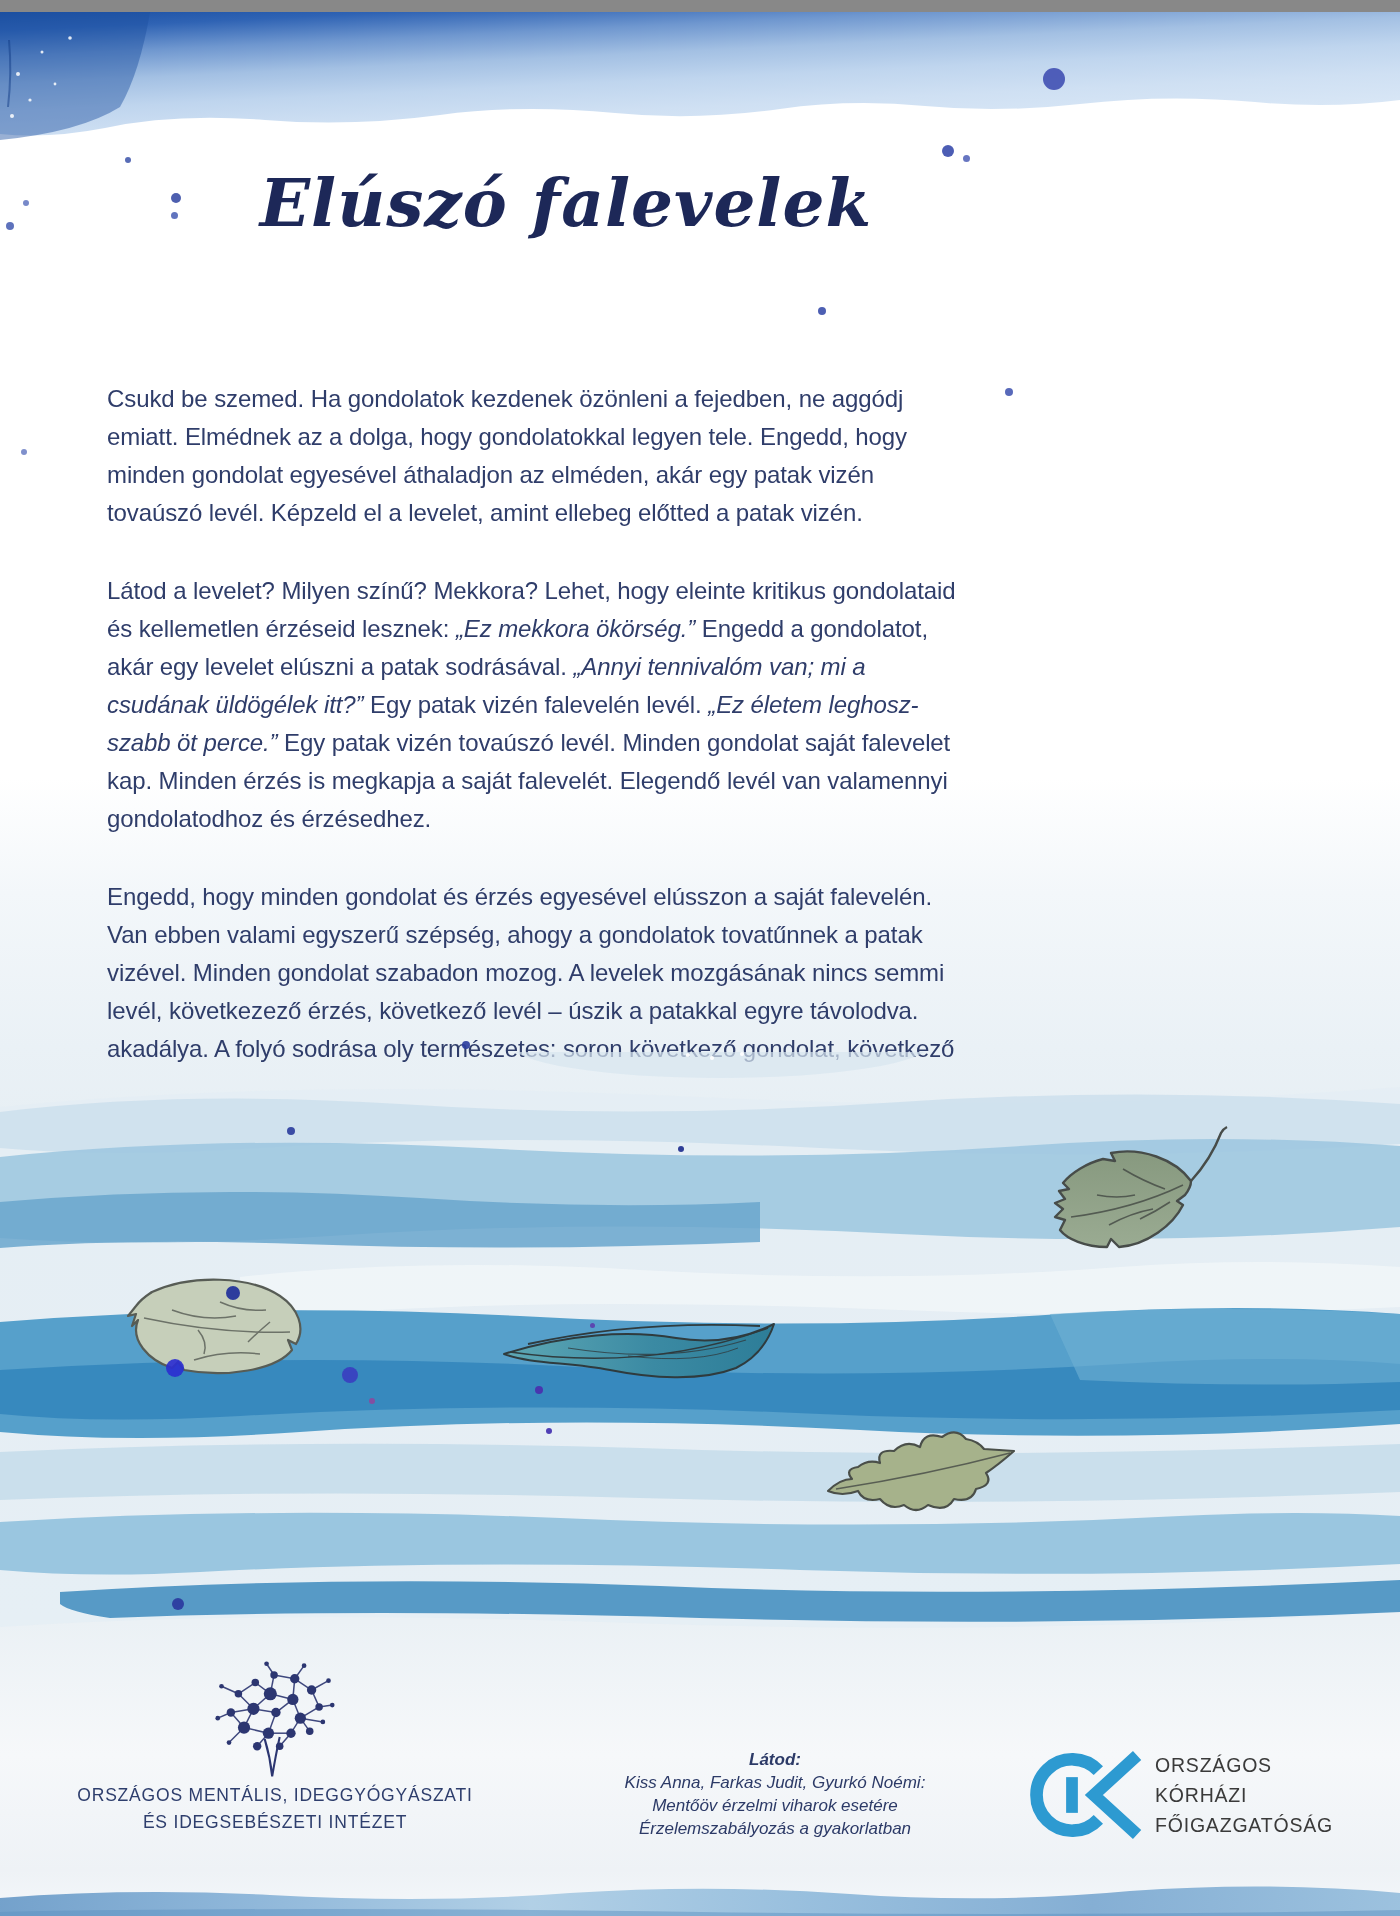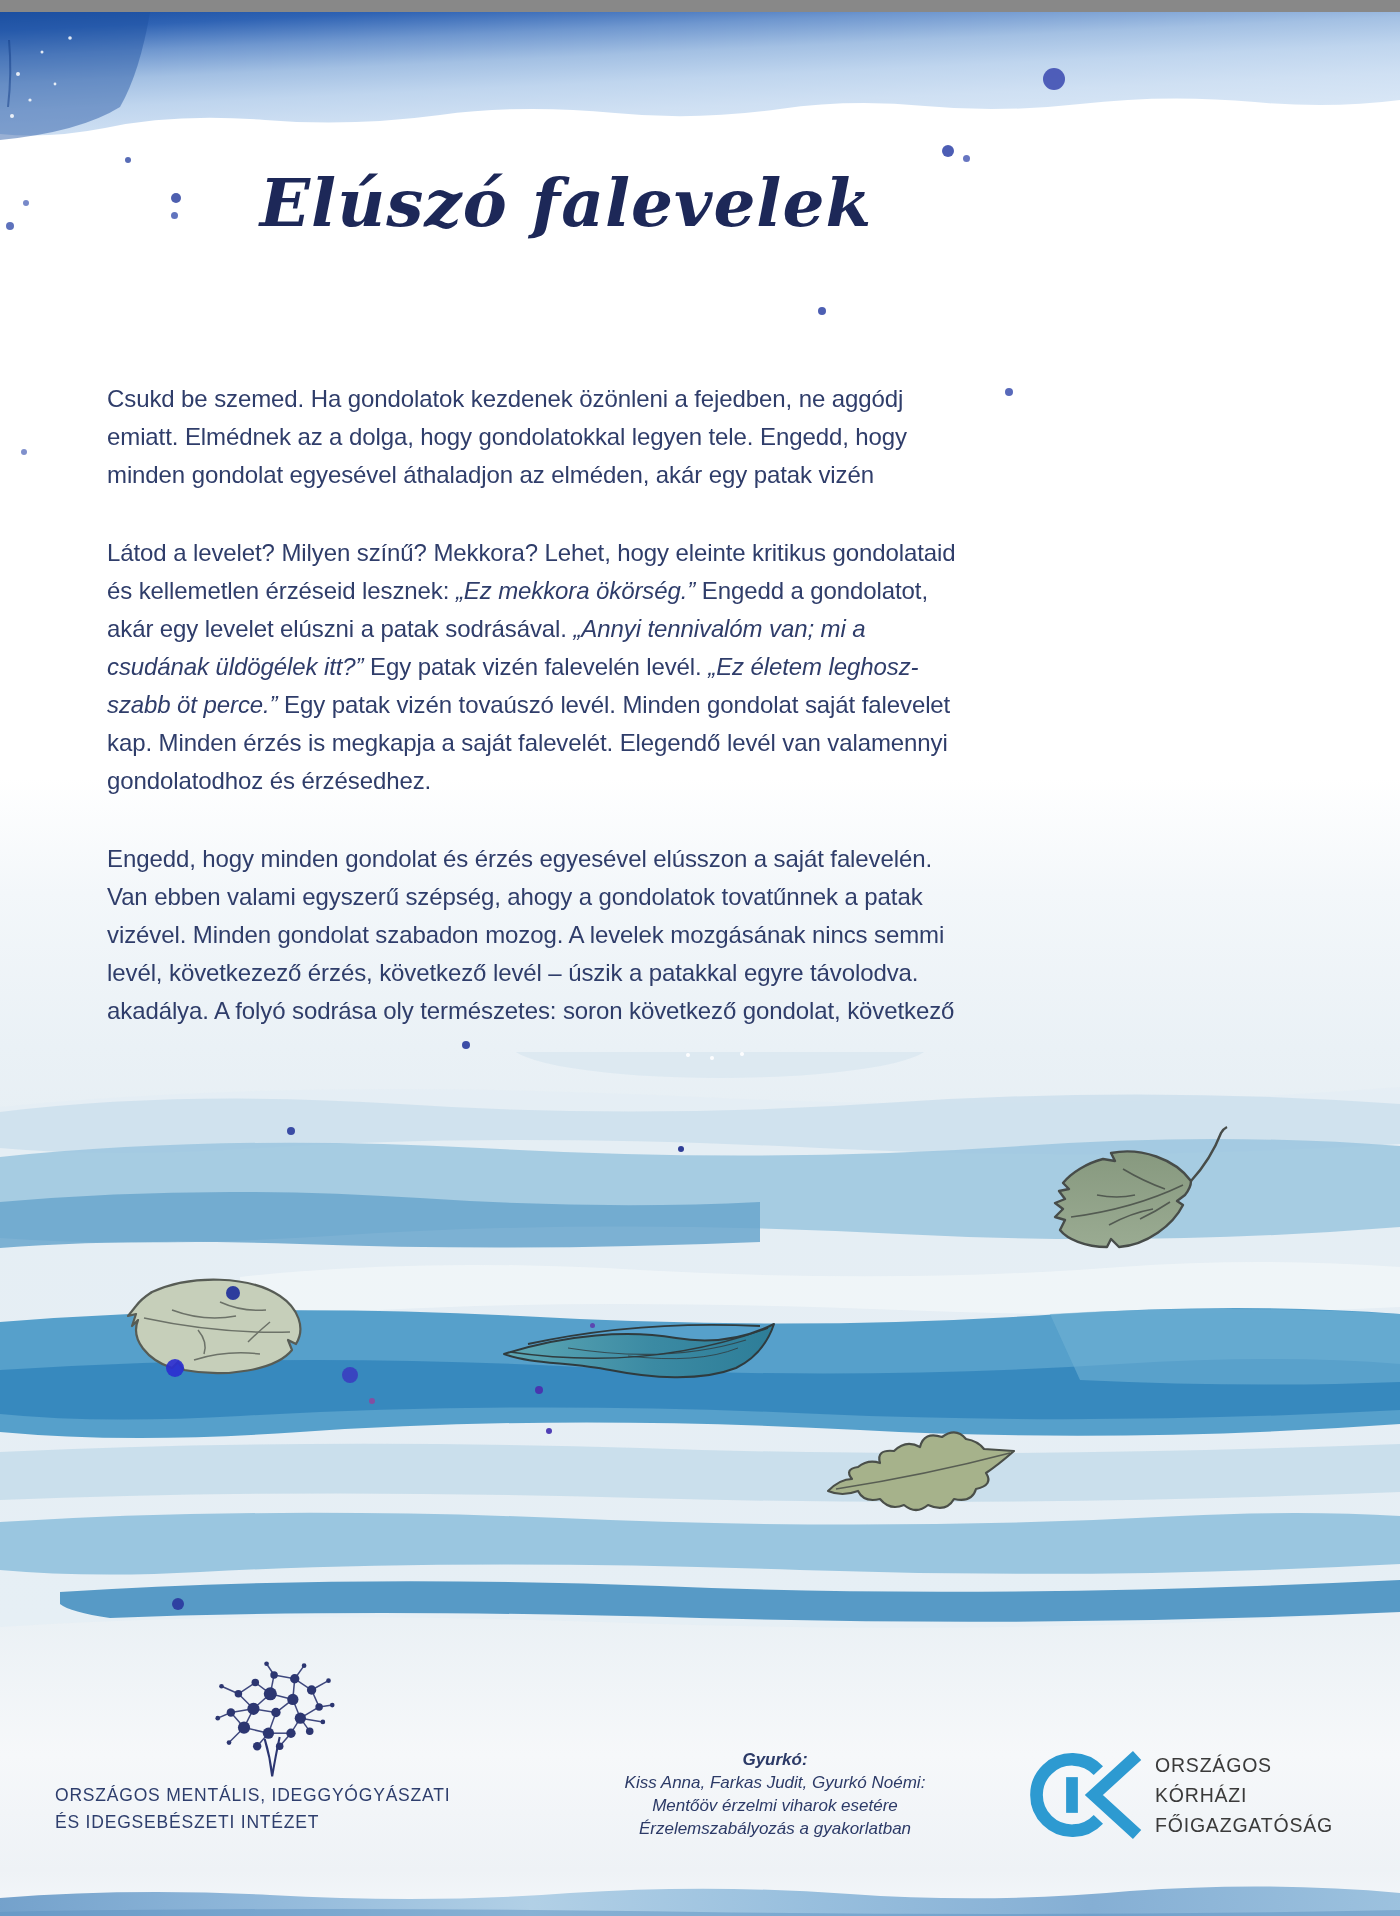--- a/index.html
+++ b/index.html
@@ -17,21 +17,21 @@
     position:absolute;top:152px;left:0;width:1132px;text-align:center;
     font-family:"DejaVu Serif", serif;font-style:italic;font-weight:700;
     font-size:66px;letter-spacing:1px;color:#1d2858;
   }
   #text-block{position:absolute;left:107px;top:368px;width:960px;color:#2f3d6a;}
   .para{margin:0 0 40px 0;}
   .tline{white-space:nowrap;line-height:38px;font-size:24px;letter-spacing:-0.1px;}
   .ital{font-style:italic;}
   .dot{position:absolute;border-radius:50%;opacity:.92;}
   
-  #footer-left{position:absolute;left:55px;top:1648px;width:440px;color:#2e3e6d;}
+  #footer-left{position:absolute;left:55px;top:1648px;width:440px;text-align:center;color:#2e3e6d;}
   #footer-left .orgline{font-size:17.5px;line-height:27px;letter-spacing:.8px;}
   #footer-source{position:absolute;left:560px;top:1736px;width:430px;text-align:center;
     color:#2c3a67;font-style:italic;font-size:17px;line-height:23px;}
   #footer-source .srclabel{font-weight:700;}
   #footer-right{position:absolute;left:1028px;top:1736px;display:flex;align-items:center;}
   #footer-right .okfo-text{font-size:19.5px;line-height:30px;letter-spacing:.8px;color:#3a3a3a;}
   .leaf{position:absolute;}
 </style>
 </head>
 <body>
@@ -63,20 +63,21 @@
     </g>
   </svg>
 
   <div id="title">Elúszó falevelek</div>
 
   <div id="text-block">
       <div class="para">
         <div class="tline"><span>Csukd be szemed. Ha gondolatok kezdenek özönleni a fejedben, ne aggódj</span></div>
         <div class="tline"><span>emiatt. Elmédnek az a dolga, hogy gondolatokkal legyen tele. Engedd, hogy</span></div>
         <div class="tline"><span>minden gondolat egyesével áthaladjon az elméden, akár egy patak vizén</span></div>
+        <div class="tline"><span>tovaúszó levél. Képzeld el a levelet, amint ellebeg előtted a patak vizén.</span></div>
       </div>
       <div class="para">
         <div class="tline"><span>Látod a levelet? Milyen színű? Mekkora? Lehet, hogy eleinte kritikus gondolataid</span></div>
         <div class="tline"><span>és kellemetlen érzéseid lesznek: </span><span class="ital">„Ez mekkora ökörség.”</span><span> Engedd a gondolatot,</span></div>
         <div class="tline"><span>akár egy levelet elúszni a patak sodrásával. </span><span class="ital">„Annyi tennivalóm van; mi a</span></div>
         <div class="tline"><span class="ital">csudának üldögélek itt?”</span><span> Egy patak vizén falevelén levél. </span><span class="ital">„Ez életem leghosz-</span></div>
         <div class="tline"><span class="ital">szabb öt perce.”</span><span> Egy patak vizén tovaúszó levél. Minden gondolat saját falevelet</span></div>
         <div class="tline"><span>kap. Minden érzés is megkapja a saját falevelét. Elegendő levél van valamennyi</span></div>
         <div class="tline"><span>gondolatodhoz és érzésedhez.</span></div>
       </div>
@@ -252,21 +253,21 @@
         <circle cx="126" cy="48" r="2.5"></circle>
           <circle cx="116" cy="66" r="2.5"></circle>
       </g>
       <path d="M54,84 Q60,104 62,124 Q66,100 70,82" fill="none" stroke="#2c3671" stroke-width="2.2"></path>
     </svg>
     <div class="orgline">ORSZÁGOS MENTÁLIS, IDEGGYÓGYÁSZATI</div>
     <div class="orgline">ÉS IDEGSEBÉSZETI INTÉZET</div>
   </div>
 
   <div id="footer-source">
-    <div class="srclabel">Gyurkó:</div>
+    <div class="srclabel">Látod:</div>
     <div>Kiss Anna, Farkas Judit, Gyurkó Noémi:</div>
     <div>Mentőöv érzelmi viharok esetére</div>
     <div>Érzelemszabályozás a gyakorlatban</div>
   </div>
 
   <div id="footer-right">
     <svg width="127" height="94" viewBox="0 0 135 100">
       <path d="M74.8,24.1 A38,38 0 1 0 74.8,75.9" fill="none" stroke="#2d9ad1" stroke-width="13.5"></path>
       <rect x="40.5" y="31" width="12.5" height="38" fill="#2d9ad1"></rect>
       <path d="M116,8 L70,50 L116,92" fill="none" stroke="#2d9ad1" stroke-width="13" stroke-linejoin="miter"></path>

